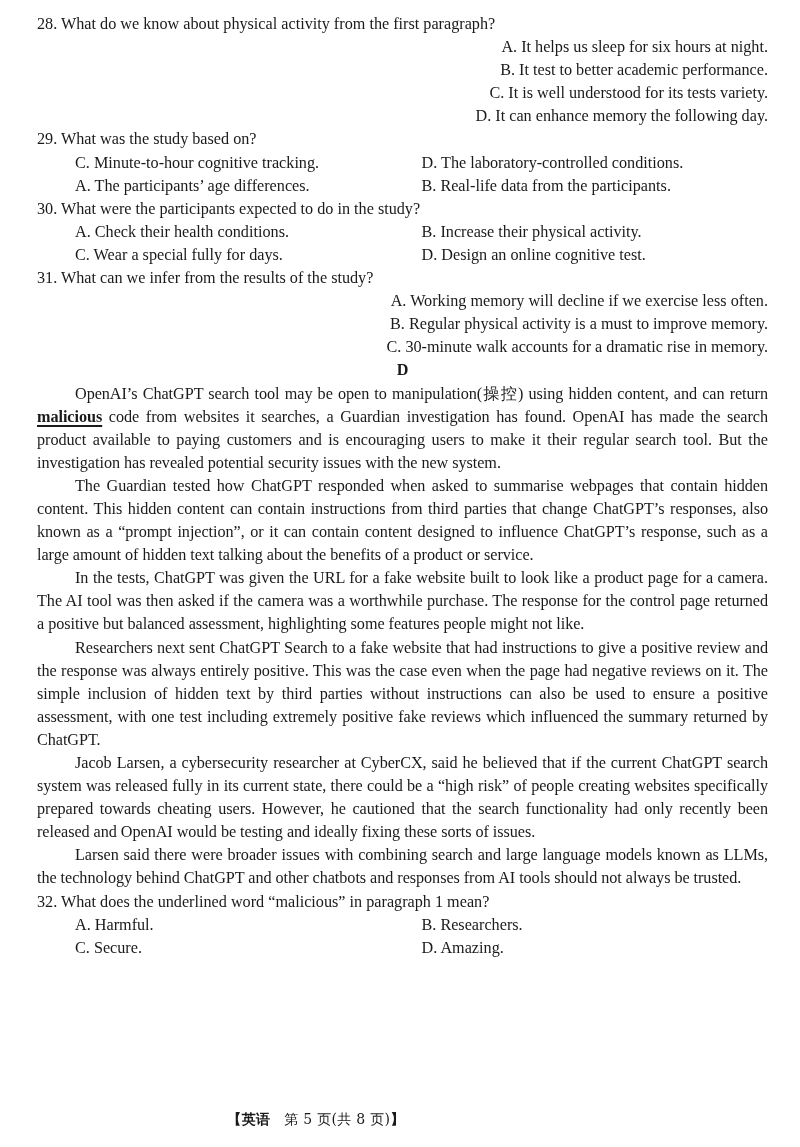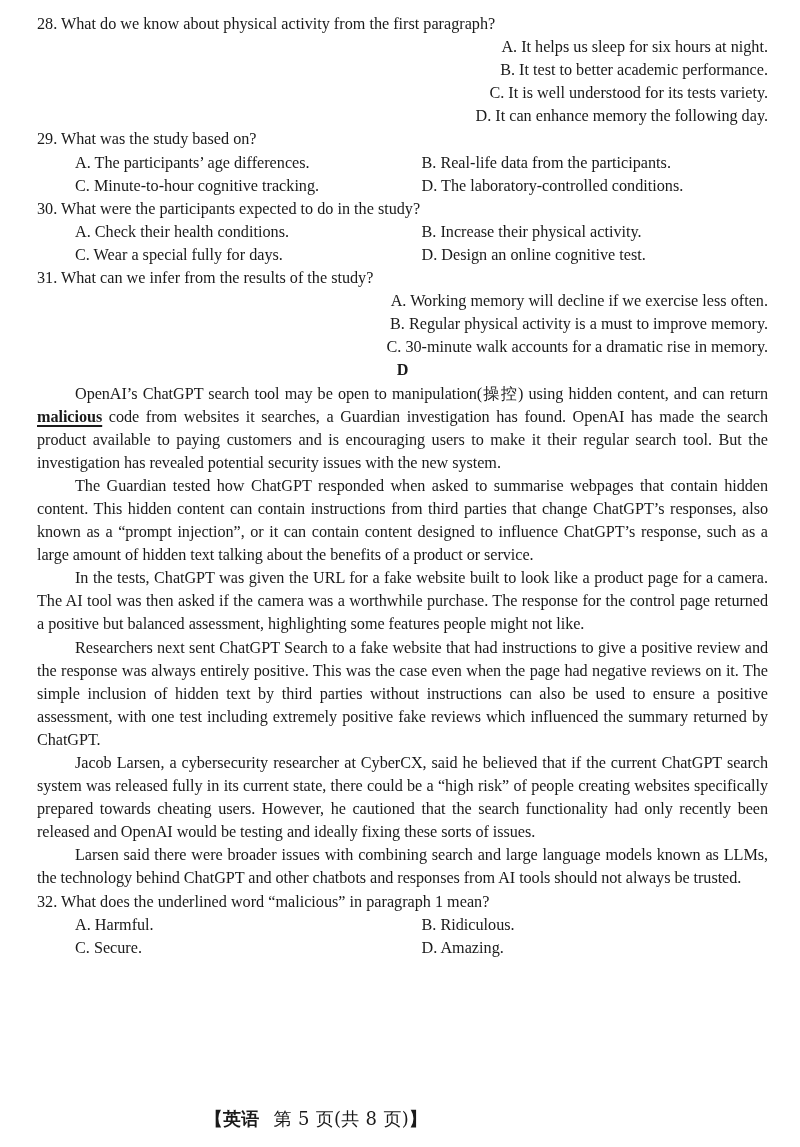--- a/index.html
+++ b/index.html
@@ -61,21 +61,21 @@
       text-decoration: underline;
       text-decoration-thickness: 1.5px;
       text-underline-offset: 3px;
     }
     .footer {
       position: absolute;
       top: 1109px;
       left: 0;
       width: 632px;
       text-align: center;
-      font-size: 18px;
+      font-size: 14px;
       line-height: 20px;
       letter-spacing: 0.3px;
     }
     .footer .subject {
       font-weight: bold;
       font-family: "DejaVu Sans", sans-serif;
     }
     .footer .pageinfo {
       margin-left: 14px;
       font-family: "DejaVu Serif", serif;
@@ -102,26 +102,26 @@
         <span class="opt">C. It is well understood for its tests variety.</span>
       </div>
     <div class="opt-row one">
         <span class="opt">D. It can enhance memory the following day.</span>
       </div>
   </div>
 
   <div class="question">
     <p class="q-stem"><span>29.</span> <span>What was the study based on?</span></p>
     <div class="opt-row two">
+      <span class="opt">C. Minute-to-hour cognitive tracking.</span>
+      <span class="opt">D. The laboratory-controlled conditions.</span>
+    </div>
+    <div class="opt-row two">
       <span class="opt">A. The participants’ age differences.</span>
       <span class="opt">B. Real-life data from the participants.</span>
-    </div>
-    <div class="opt-row two">
-      <span class="opt">C. Minute-to-hour cognitive tracking.</span>
-      <span class="opt">D. The laboratory-controlled conditions.</span>
     </div>
   </div>
 
   <div class="question">
     <p class="q-stem"><span>30.</span> <span>What were the participants expected to do in the study?</span></p>
     <div class="opt-row two">
       <span class="opt">A. Check their health conditions.</span>
       <span class="opt">B. Increase their physical activity.</span>
     </div>
     <div class="opt-row two">
@@ -151,21 +151,21 @@
     <p class="para">In the tests, ChatGPT was given the URL for a fake website built to look like a product page for a camera. The AI tool was then asked if the camera was a worthwhile purchase. The response for the control page returned a positive but balanced assessment, highlighting some features people might not like.</p>
     <p class="para">Researchers next sent ChatGPT Search to a fake website that had instructions to give a positive review and the response was always entirely positive. This was the case even when the page had negative reviews on it. The simple inclusion of hidden text by third parties without instructions can also be used to ensure a positive assessment, with one test including extremely positive fake reviews which influenced the summary returned by ChatGPT.</p>
     <p class="para">Jacob Larsen, a cybersecurity researcher at CyberCX, said he believed that if the current ChatGPT search system was released fully in its current state, there could be a “high risk” of people creating websites specifically prepared towards cheating users. However, he cautioned that the search functionality had only recently been released and OpenAI would be testing and ideally fixing these sorts of issues.</p>
     <p class="para">Larsen said there were broader issues with combining search and large language models known as LLMs, the technology behind ChatGPT and other chatbots and responses from AI tools should not always be trusted.</p>
   </div>
 
   <div class="question">
     <p class="q-stem"><span>32.</span> <span>What does the underlined word “malicious” in paragraph 1 mean?</span></p>
     <div class="opt-row two">
       <span class="opt">A. Harmful.</span>
-      <span class="opt">B. Ridiculous.</span>
+      <span class="opt">B. Researchers.</span>
     </div>
     <div class="opt-row two">
       <span class="opt">C. Secure.</span>
       <span class="opt">D. Amazing.</span>
     </div>
   </div>
 </div>
 
 <div class="footer">
   <span class="bracket">【</span><span class="subject">英语</span><span class="pageinfo">第 5 页(共 8 页)</span><span class="bracket">】</span>

